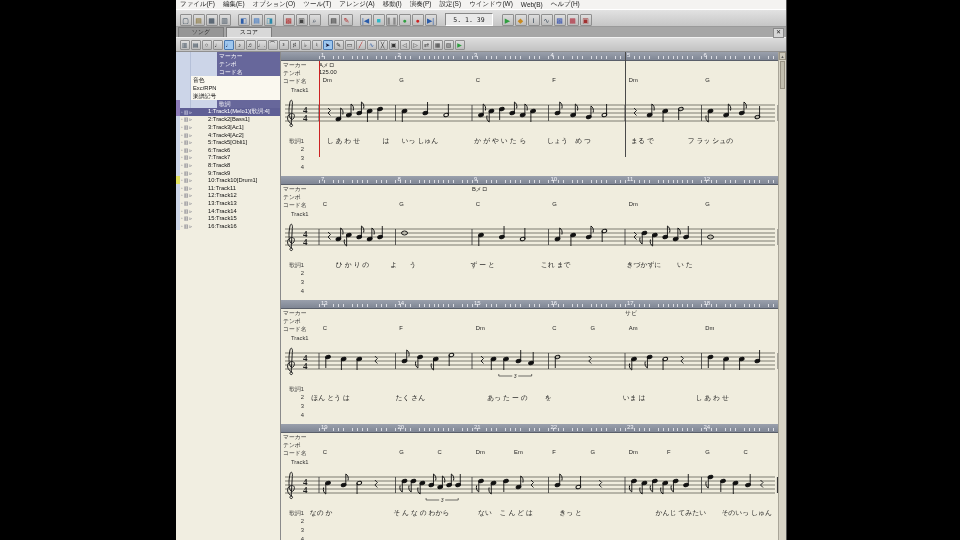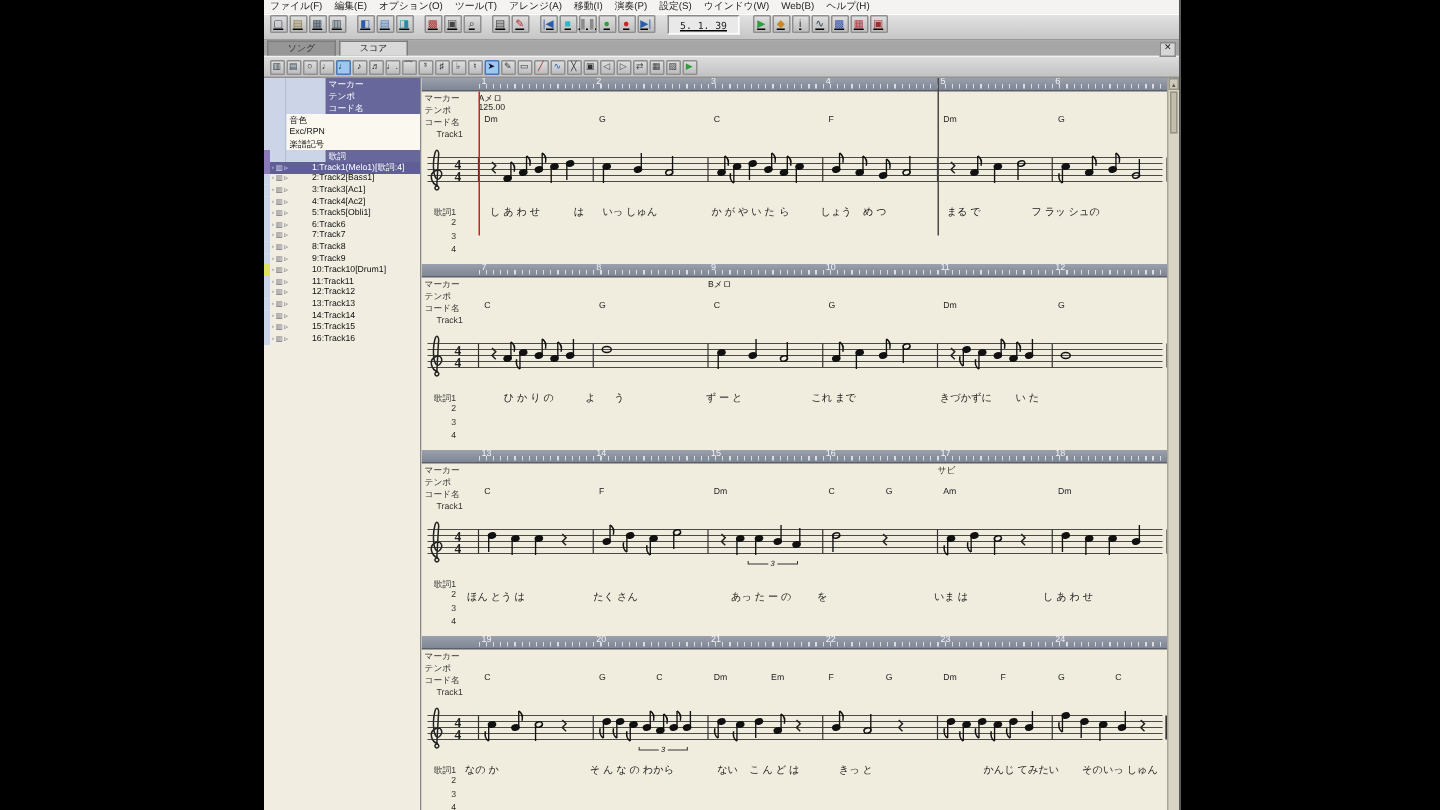--- a/index.html
+++ b/index.html
@@ -4,22 +4,22 @@
 <style>
   html,body{margin:0;padding:0;background:#000;}
   .screen{position:relative;width:960px;height:540px;background:#000;overflow:hidden;
           font-family:"Liberation Sans","DejaVu Sans",sans-serif;}
   .appwin{position:absolute;left:176px;top:0;width:610px;height:540px;background:#d2cfc6;
           display:flex;flex-direction:column;border-right:1px solid #555;}
   
   .menubar{height:9px;background:#f4f3f1;display:flex;align-items:center;font-size:6.5px;color:#222;flex:0 0 auto;}
   .menu-item{padding:0 4px;white-space:nowrap;cursor:default;}
   
-  .toolbar1{height:16px;background:linear-gradient(#e2e2e2,#c6c6c6);display:flex;align-items:flex-start;
-            border-top:1px solid #fff;border-bottom:1px solid #9a9a9a;flex:0 0 auto;text-decoration:underline;}
+  .toolbar1{height:16px;background:linear-gradient(#e2e2e2,#c6c6c6);display:flex;align-items:flex-end;
+            border-top:1px solid #fff;border-bottom:1px solid #9a9a9a;flex:0 0 auto;}
   .tgroup{display:flex;margin:0 3px;}
   .ticon{width:12px;height:12px;margin:0 .5px;background:linear-gradient(#dedede,#bdbdbd);
          border:1px solid #8f8f8f;border-radius:1px;box-sizing:border-box;
          display:flex;align-items:center;justify-content:center;font-size:7px;line-height:1;color:#345;}
   .ticon.small{width:10px;height:10px;font-size:6px;}
   .ticon.active{background:#9ec7ef;border-color:#4878b0;}
   .poscounter{width:46px;height:11px;background:#e9e9e9;border:1px solid #888;border-right-color:#fff;border-bottom-color:#fff;
               font-family:"DejaVu Sans Mono",monospace;font-size:6.5px;color:#222;display:flex;align-items:center;justify-content:center;margin:0 5px;}
   
   .tabrow{height:10px;background:#a6a6a6;display:flex;align-items:flex-end;flex:0 0 auto;position:relative;}

